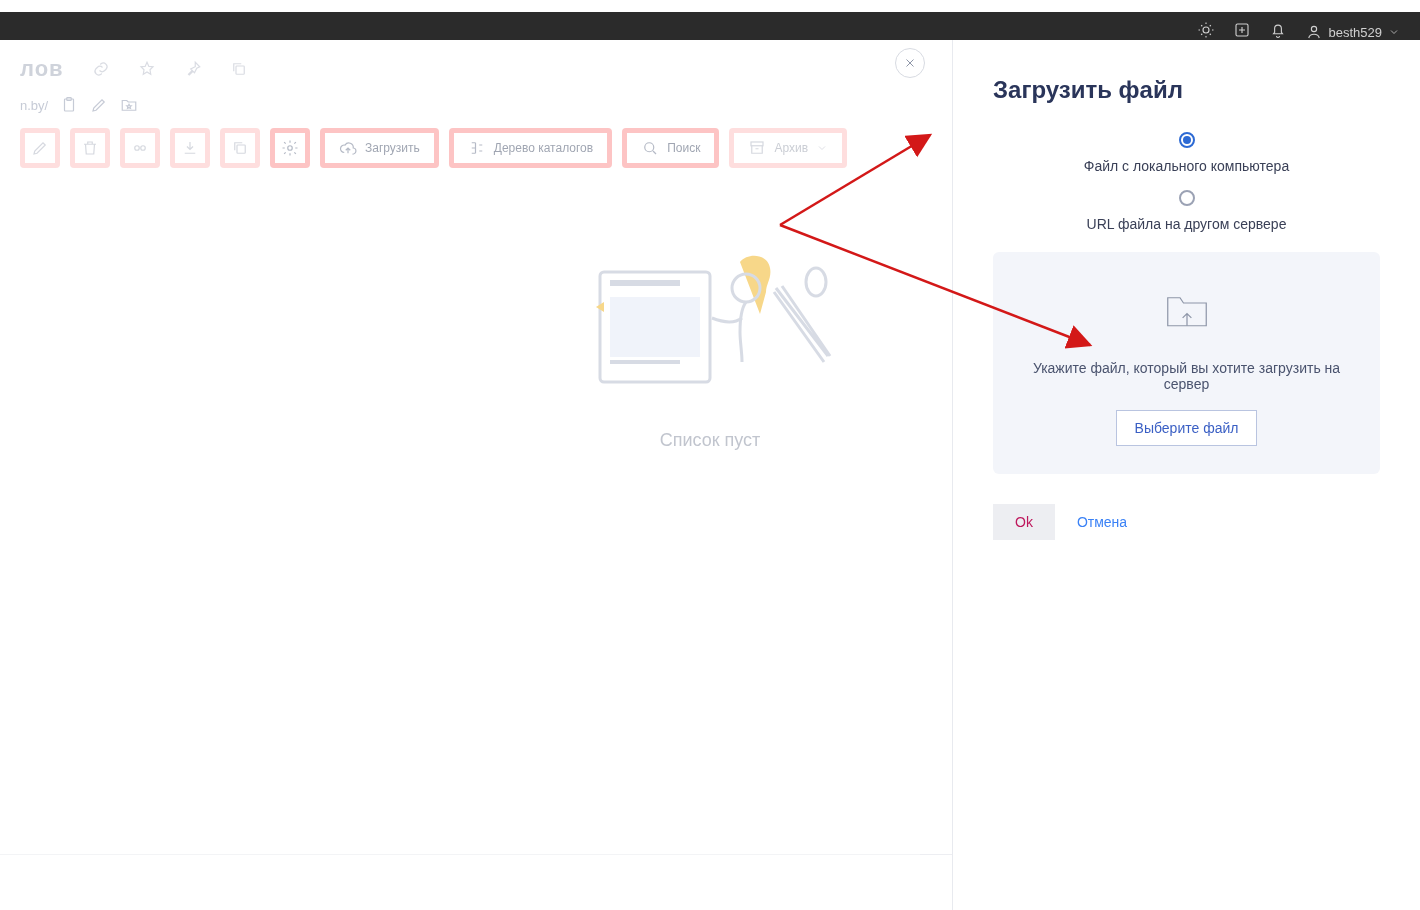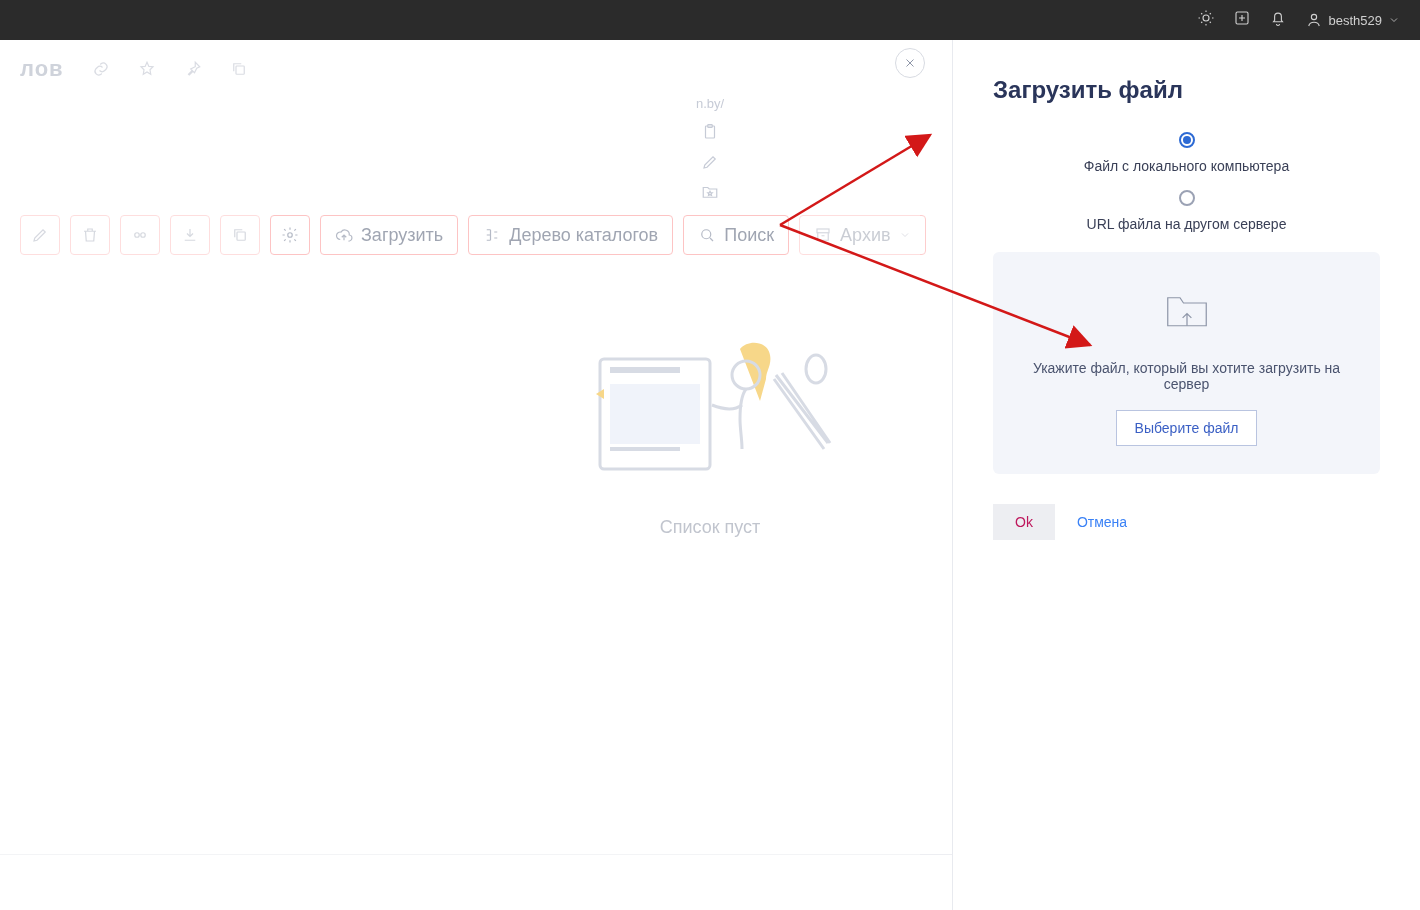--- a/index.html
+++ b/index.html
@@ -1,27 +1,27 @@
 <!DOCTYPE html>
 <html><head>
 <meta charset="utf-8">
 <style>
   * { box-sizing: border-box; margin: 0; padding: 0; }
   body { font-family: -apple-system, BlinkMacSystemFont, "Segoe UI", Arial, sans-serif; background: #fff; color: #333; width: 1420px; height: 910px; overflow: hidden; position: relative; }
-  .topbar { background: #2b2b2b; height: 40px; display: flex; align-items: center; justify-content: flex-end; padding: 4px 20px; gap: 18px; color: #d0d0d0; }
+  .topbar { background: #2b2b2b; height: 40px; display: flex; align-items: center; justify-content: flex-end; padding: 4px 20px; gap: 18px; color: #d0d0d0; margin-top: 12px; }
   .topbar .user { display: flex; align-items: center; gap: 6px; font-size: 13px; }
   .topbar svg { width: 18px; height: 18px; fill: none; stroke: #d0d0d0; stroke-width: 1.5; }
   .main { position: absolute; top: 40px; left: 0; right: 0; bottom: 0; background: #fff; }
   .content-header { padding: 16px 20px 10px; display: flex; align-items: center; gap: 28px; }
   .content-header .title { font-size: 22px; font-weight: 600; color: #b6bcc8; letter-spacing: 1px; }
   .hicon { width: 18px; height: 18px; stroke: #c6cad4; fill: none; stroke-width: 1.6; }
-  .subheader { padding: 4px 20px 14px; display: flex; align-items: center; gap: 12px; font-size: 13px; color: #a8afc0; flex-direction: column; }
+  .subheader { padding: 4px 20px 14px; display: flex; align-items: center; gap: 12px; font-size: 13px; color: #a8afc0; }
   .subheader .sicon { width: 18px; height: 18px; stroke: #a8afc0; fill: none; stroke-width: 1.6; }
   .toolbar { display: flex; gap: 10px; padding: 0 20px 14px; align-items: center; }
-  .tbtn { height: 40px; min-width: 40px; border: 1px solid #fca5a5; border-radius: 4px; background: #fff; display: flex; align-items: center; justify-content: center; padding: 0 14px; gap: 8px; color: #6d7689; font-size: 18px; }
+  .tbtn { height: 40px; min-width: 40px; border: 5px solid #fca5a5; border-radius: 4px; background: #fff; display: flex; align-items: center; justify-content: center; padding: 0 14px; gap: 8px; color: #6d7689; font-size: 12px; }
   .tbtn.icon-only { padding: 0; width: 40px; }
   .tbtn.disabled { opacity: 0.55; }
   .tbtn svg { width: 18px; height: 18px; stroke: #8e96a8; fill: none; stroke-width: 1.6; }
   .table-head { display: flex; border-top: 1px solid #edeef2; border-bottom: 1px solid #edeef2; padding: 10px 20px; font-size: 13px; color: #a8afc0; }
   .table-head > div:nth-child(1) { flex: 0 0 180px; text-align: left; }
   .table-head > div:nth-child(2) { flex: 0 0 140px; }
   .table-head > div:nth-child(3) { flex: 0 0 280px; }
   .table-head > div:nth-child(4) { flex: 0 0 160px; }
   .empty { display: flex; flex-direction: column; align-items: center; justify-content: center; padding-top: 70px; }
   .empty-illustration { width: 300px; height: 150px; position: relative; }

